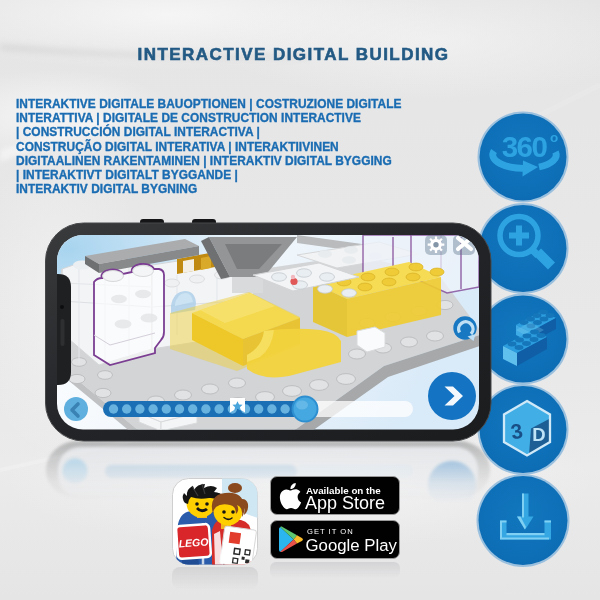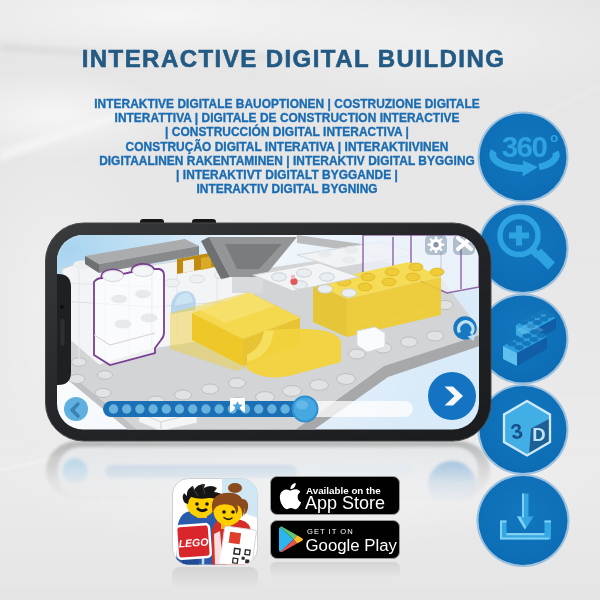--- a/index.html
+++ b/index.html
@@ -1,21 +1,21 @@
 <!DOCTYPE html>
 <html><head>
 <meta charset="utf-8">
 <style>
   html,body{margin:0;padding:0;}
   #stage{position:relative;width:600px;height:600px;overflow:hidden;
     background:#e9e9ea;font-family:"Liberation Sans",sans-serif;}
   .abs{position:absolute;}
   #title{left:0;top:45px;width:587px;text-align:center;color:#235a84;-webkit-text-stroke:0.6px #235a84;
-    font-weight:bold;font-size:24px;letter-spacing:1.45px;}
-  #subs{left:4px;top:97px;width:566px;text-align:center;color:#1a6cb2;-webkit-text-stroke:0.35px #1a6cb2;
+    font-weight:bold;font-size:17px;letter-spacing:1.45px;}
+  #subs{left:16px;top:97px;width:566px;text-align:left;color:#1a6cb2;-webkit-text-stroke:0.35px #1a6cb2;
     font-weight:bold;font-size:11.9px;letter-spacing:0.05px;line-height:14.2px;}
 </style>
 </head>
 <body>
 <div id="stage">
 
   <svg class="abs" style="left:0px;top:0px" width="600" height="600">
     <defs>
       <linearGradient id="bgv" x1="0" y1="0" x2="0" y2="1">
         <stop offset="0" stop-color="#e5e5e6"></stop>

